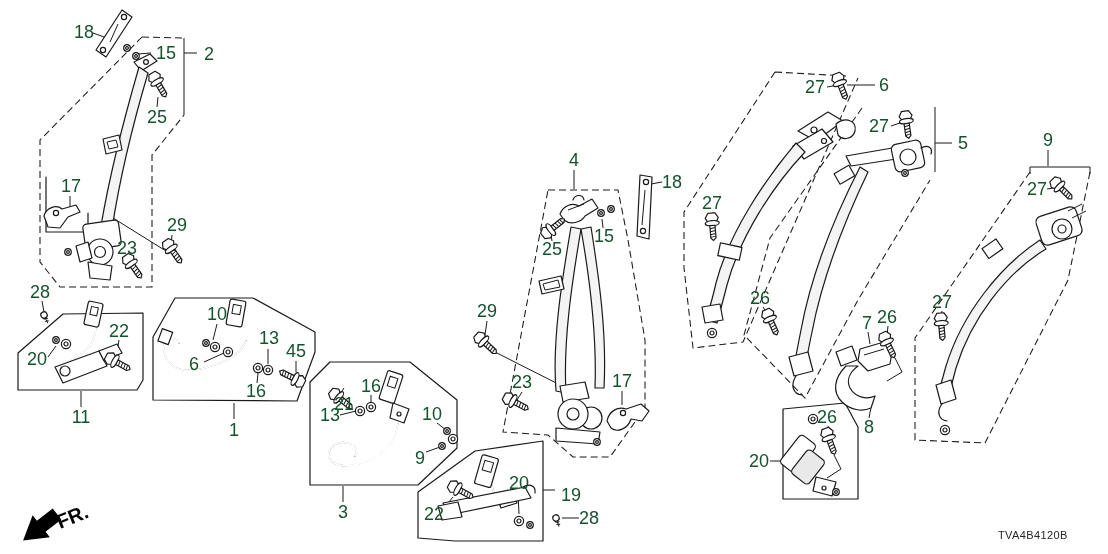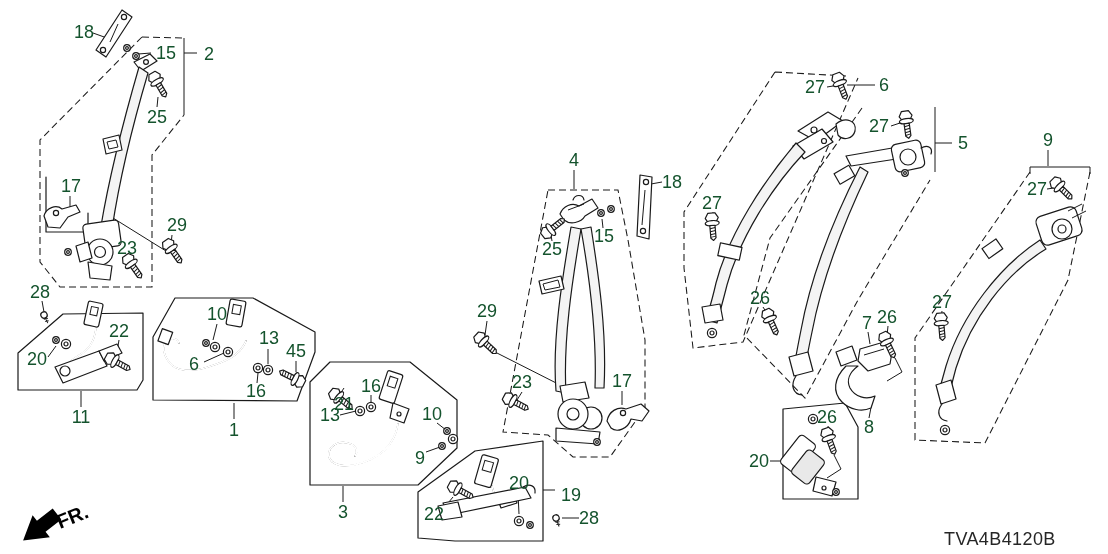--- a/index.html
+++ b/index.html
@@ -2,21 +2,21 @@
 <html><head>
 <meta charset="utf-8">
 <style>
   html,body{margin:0;padding:0;background:#fff;}
   .stage{position:relative;width:1108px;height:554px;background:#ffffff;overflow:hidden;
          font-family:"Liberation Sans",sans-serif;}
   .stage svg{position:absolute;left:0;top:0;}
   .callout-layer{position:absolute;left:0;top:0;width:100%;height:100%;pointer-events:none;}
   .callout{position:absolute;transform:translate(-50%,-50%);font-size:18px;line-height:1;
            color:#14532d;white-space:nowrap;}
-  .part-code{position:absolute;left:944px;top:529px;font-size:18px;color:#262626;letter-spacing:.4px;}
+  .part-code{position:absolute;left:998px;top:529px;font-size:11px;color:#262626;letter-spacing:.4px;}
   .ln{fill:none;stroke:#1a1a1a;stroke-width:1.2;stroke-linecap:round;stroke-linejoin:round;}
   .fw{fill:#ffffff;stroke:#1a1a1a;stroke-width:1.2;stroke-linejoin:round;}
   .fb{fill:#f4f4f4;stroke:#1a1a1a;stroke-width:1.2;stroke-linejoin:round;}
   .fg{fill:#e9e9e9;stroke:#1a1a1a;stroke-width:1.2;stroke-linejoin:round;}
   .dash{fill:none;stroke:#1a1a1a;stroke-width:1.05;stroke-dasharray:7 4;}
   .thin{fill:none;stroke:#1a1a1a;stroke-width:1;}
   .frtext{font-family:"Liberation Sans",sans-serif;font-weight:bold;font-size:20px;fill:#000;}
 </style>
 </head>
 <body>

